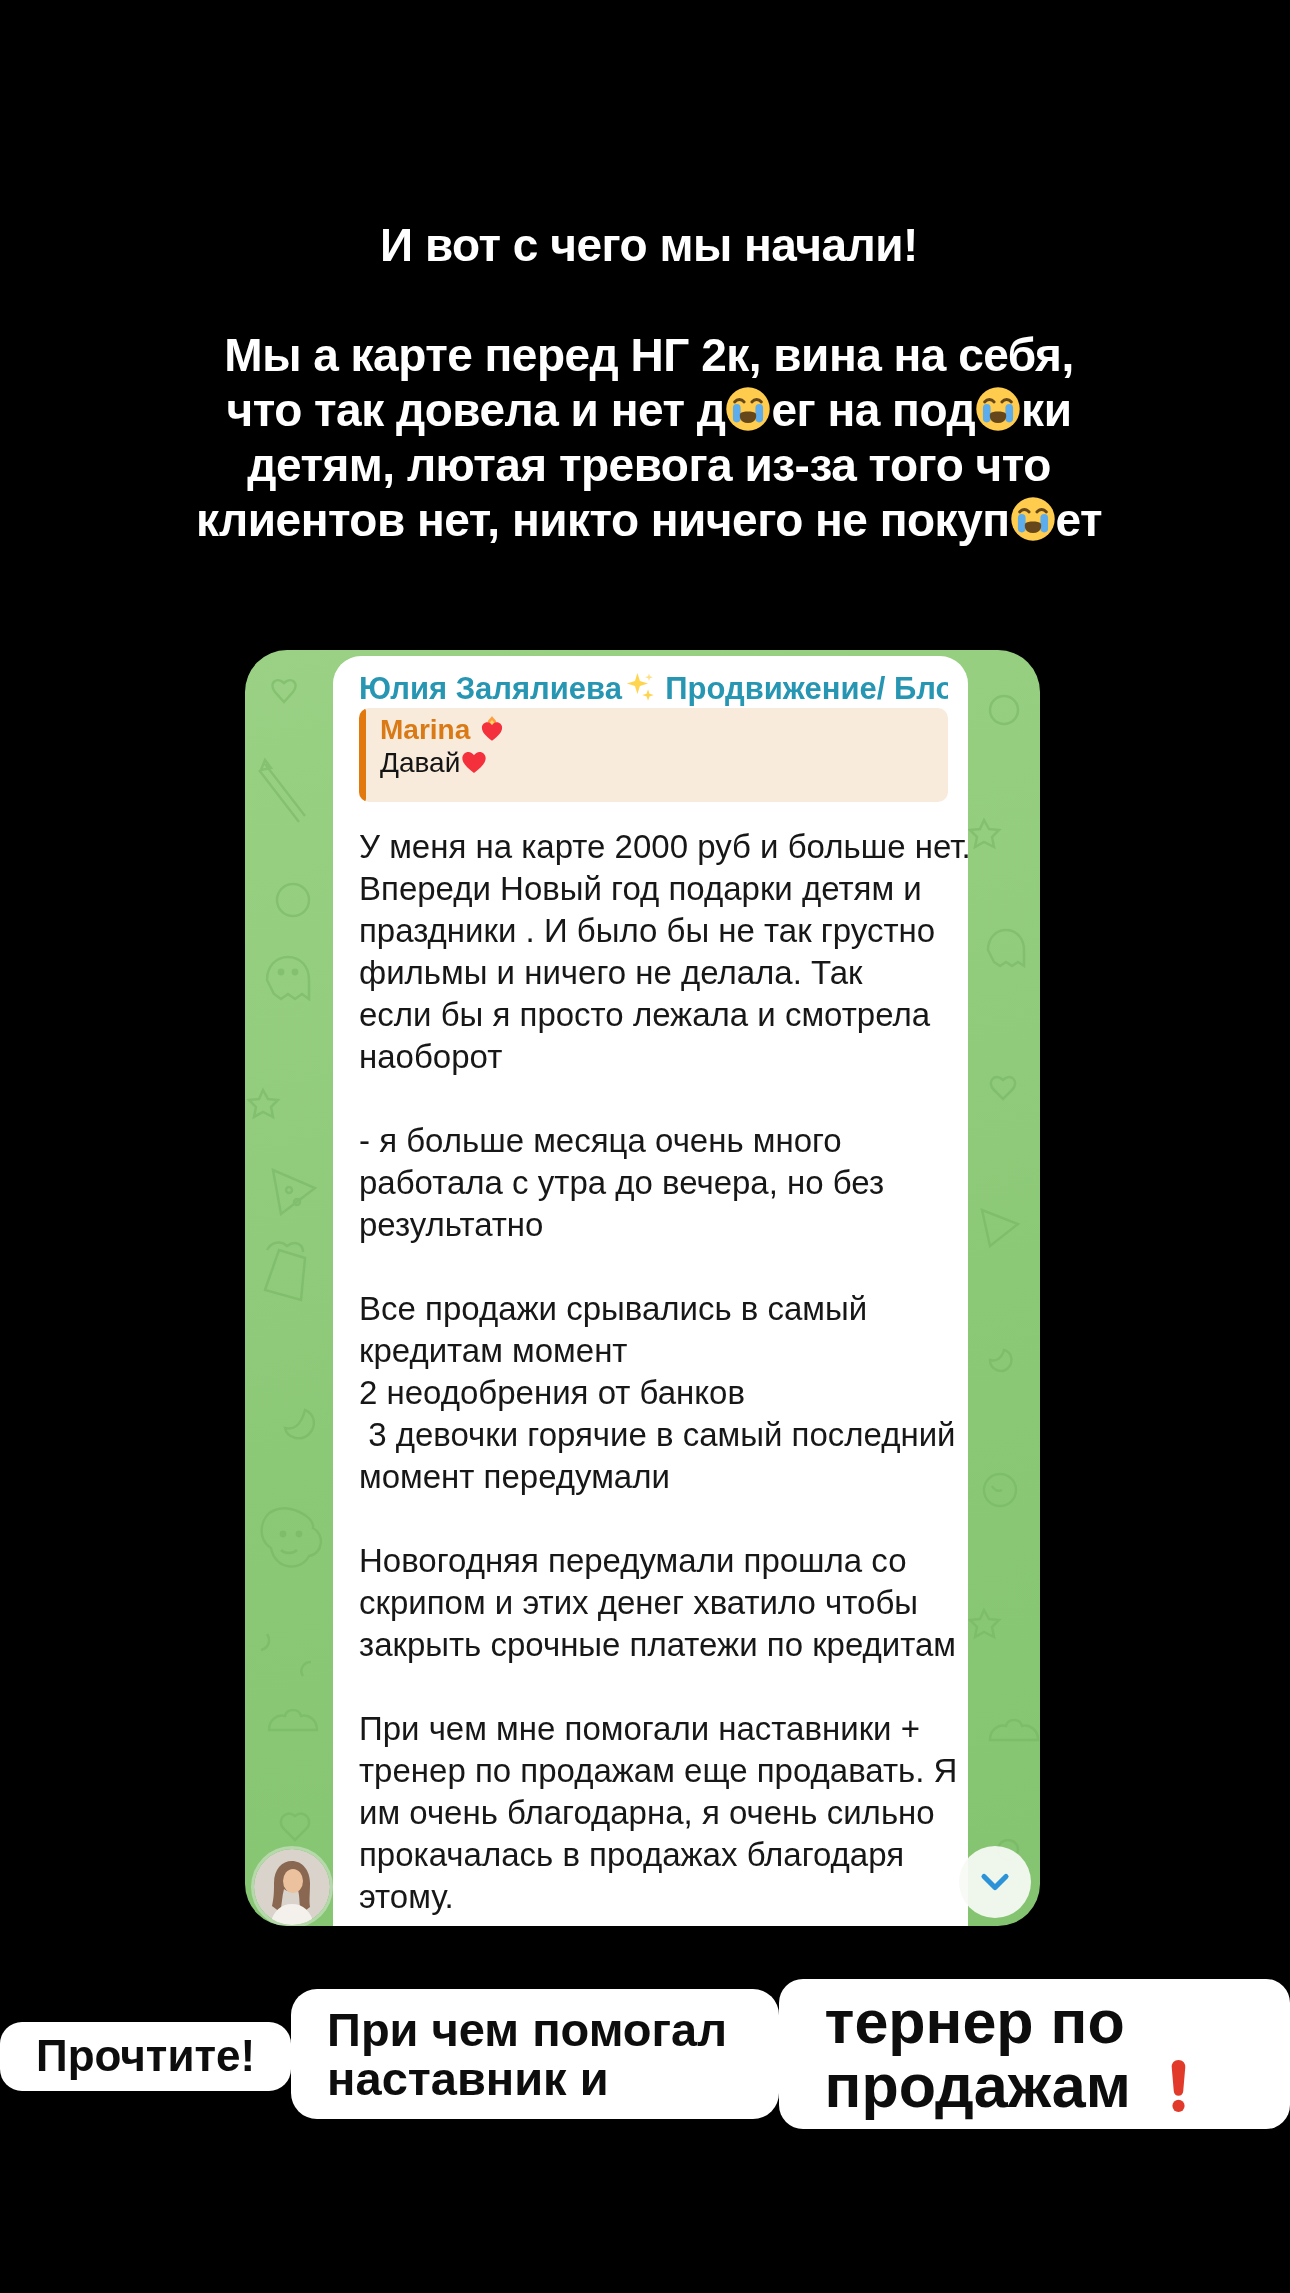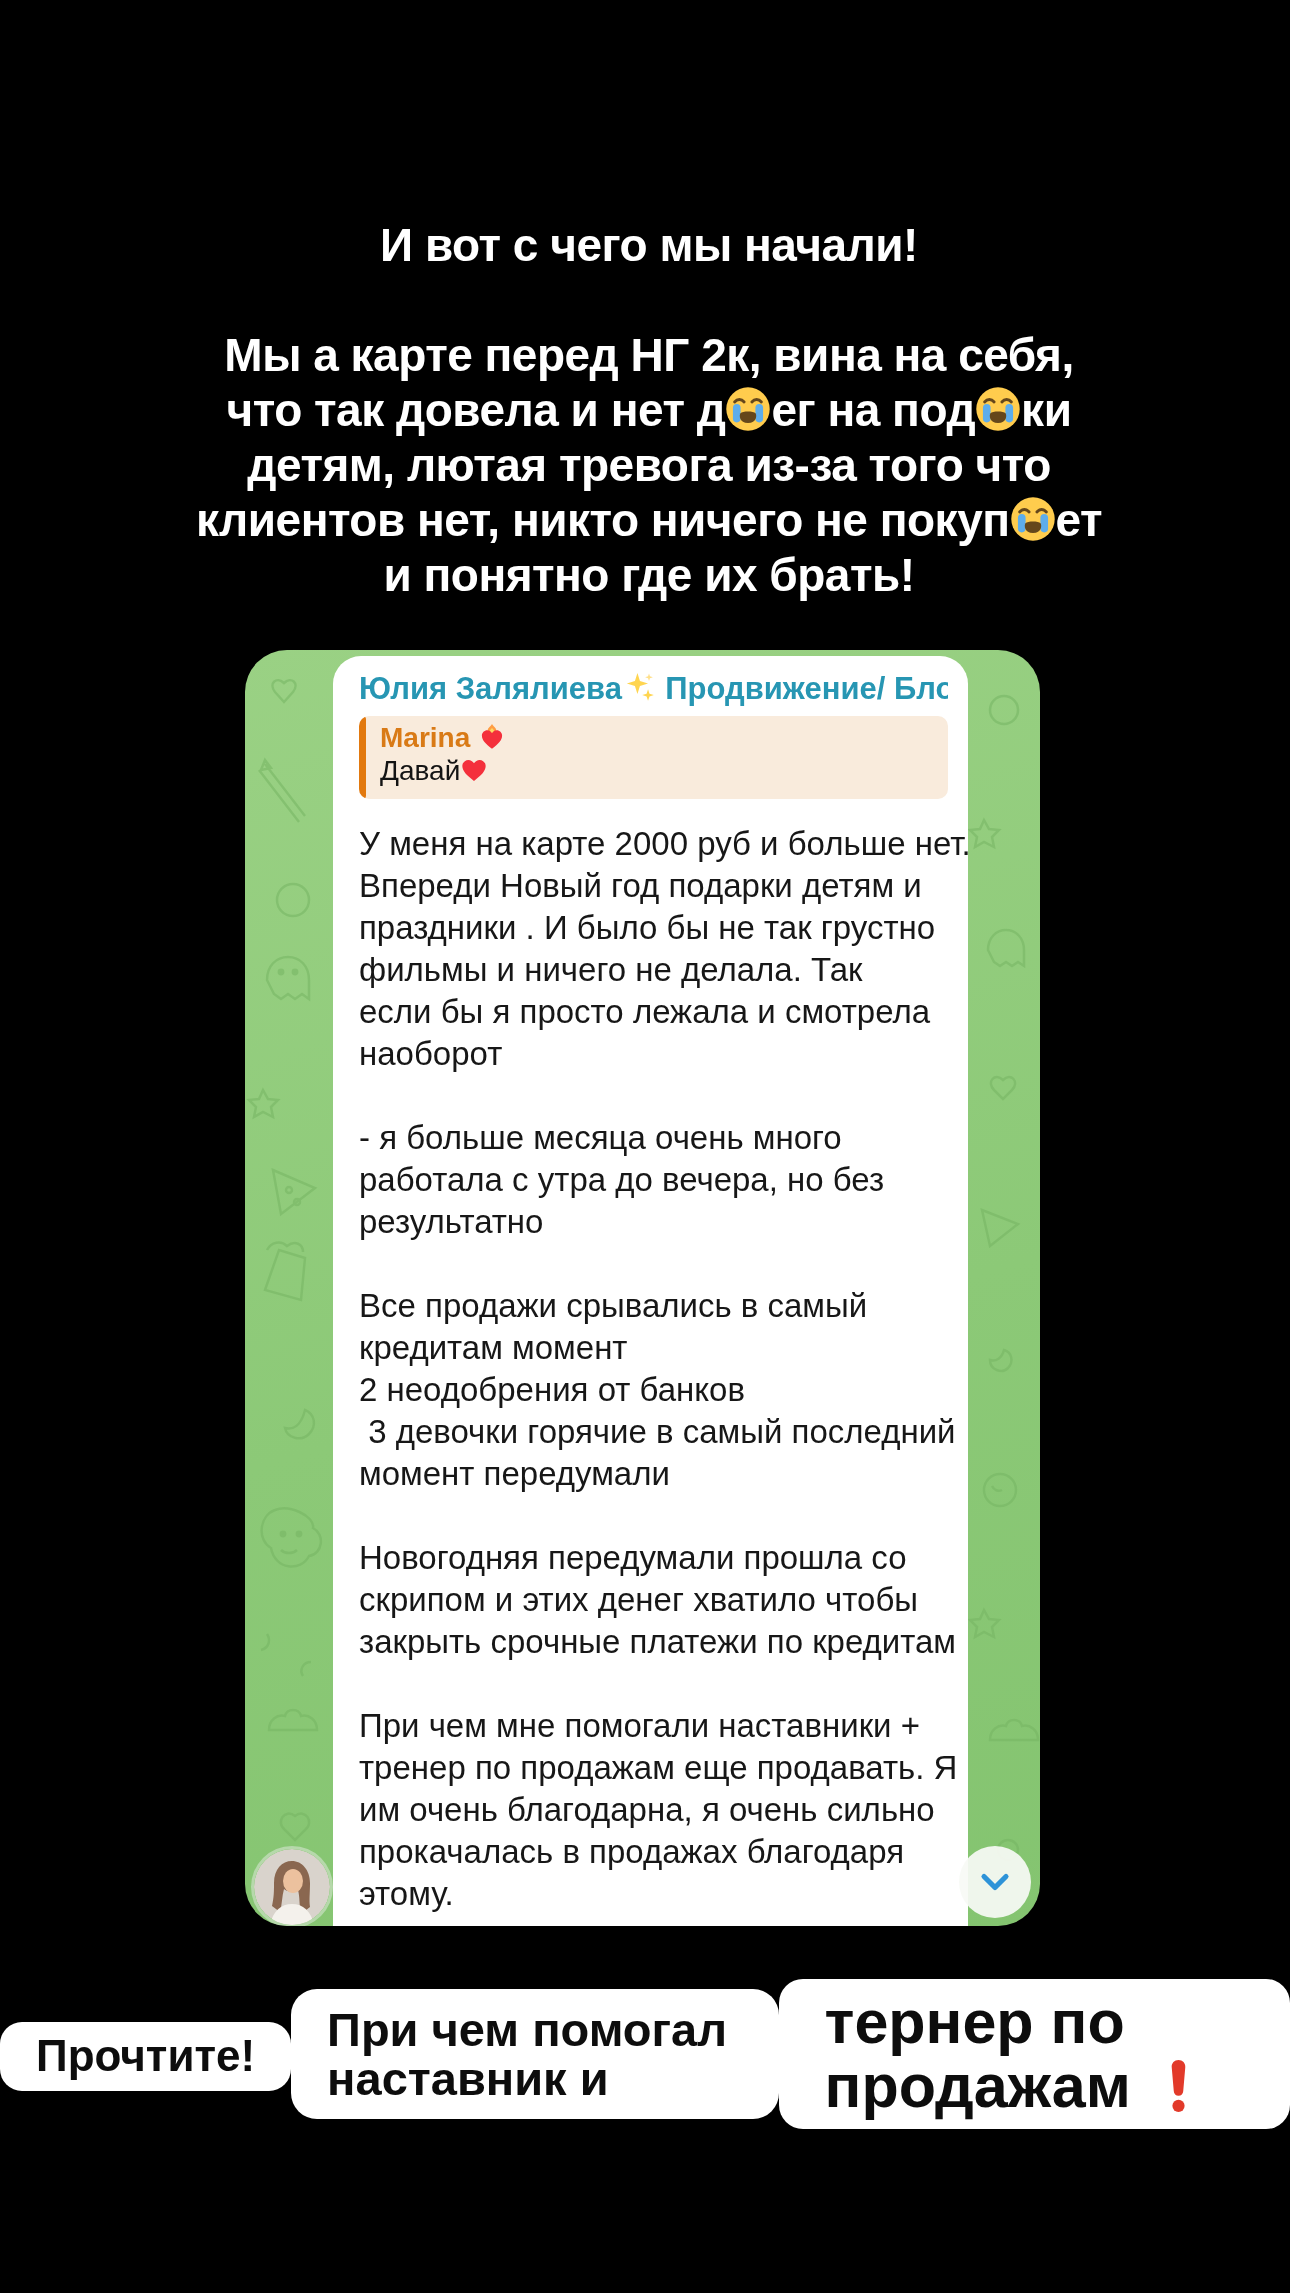--- a/index.html
+++ b/index.html
@@ -19,22 +19,22 @@
   
   .tg-card{position:absolute;left:245px;top:650px;width:795px;height:1276px;border-radius:42px;
            overflow:hidden;background:linear-gradient(165deg,#9ad184 0%,#8cc977 55%,#84c470 100%);}
   .doodles{position:absolute;top:0;bottom:0;opacity:.55;}
   .doodles.left{left:0;width:92px;}
   .doodles.right{right:0;width:76px;}
 
   .bubble{position:absolute;left:88px;right:72px;top:6px;bottom:0;background:#fff;
           border-radius:28px 28px 0 0;padding:14px 20px 0 26px;box-sizing:border-box;}
   .tg-header{font-size:31px;font-weight:700;color:#2796b3;line-height:38px;white-space:nowrap;overflow:hidden;}
-  .quote{position:relative;margin-top:8px;background:#f9ebdc;border-radius:10px;
-         padding:5px 14px 12px 21px;overflow:hidden;}
+  .quote{position:relative;background:#f9ebdc;border-radius:10px;
+         padding:5px 14px 23px 21px;overflow:hidden;}
   .quote-bar{position:absolute;left:0;top:0;bottom:0;width:7px;background:#e2790f;border-radius:4px;}
   .quote-name{font-size:28px;font-weight:700;color:#d97a16;line-height:33px;}
   .quote-text{font-size:28px;color:#141414;line-height:33px;}
   .msg{margin-top:24px;font-size:33px;line-height:42px;color:#171717;}
   .msg-para{margin:0 0 42px 0;}
   .msg-line{white-space:pre;}
 
   .avatar{position:absolute;left:9px;top:1199px;width:76px;height:76px;border-radius:50%;
           overflow:hidden;box-shadow:0 0 0 3px rgba(240,240,240,.45);}
   .avatar svg{width:100%;height:100%;display:block;}
@@ -77,21 +77,20 @@
             </svg></span>ки</div>
         <div class="headline-line">детям, лютая тревога из-за того что</div>
         <div class="headline-line">клиентов нет, никто ничего не покуп<span class="emj"><svg viewBox="0 0 36 36">
               <circle cx="18" cy="18" r="17" fill="#FFCC4D"></circle>
               <path d="M7.5 12.5c2.2-2.6 5.3-2.6 7.5 0" stroke="#65471B" stroke-width="2.2" fill="none" stroke-linecap="round"></path>
               <path d="M21 12.5c2.2-2.6 5.3-2.6 7.5 0" stroke="#65471B" stroke-width="2.2" fill="none" stroke-linecap="round"></path>
               <rect x="6.2" y="14" width="6" height="14.5" rx="3" fill="#5DADEC"></rect>
               <rect x="23.8" y="14" width="6" height="14.5" rx="3" fill="#5DADEC"></rect>
               <path d="M12 21.5c1.8-2 10.2-2 12 0 1 1.3.8 7.5-6 7.5s-7-6.2-6-7.5z" fill="#65471B"></path>
             </svg></span>ет</div>
-        <div class="headline-line">и понятно где их брать!</div>
       </div>
   </div>
 
   <div class="tg-card">
 
     <svg class="doodles left" viewBox="0 0 92 1276" xmlns="http://www.w3.org/2000/svg" stroke="#76b563" fill="none" stroke-width="2.5">
       <path d="M30 42c-7-9 2-16 9-9 7-7 16 0 9 9l-9 10z"></path>
       <path d="M14 120l40 52m-34-58l40 52m-44-46l4-10 6 8z"></path>
       <circle cx="48" cy="250" r="16"></circle>
       <path d="M22 330c0-14 9-23 21-23s21 9 21 23v19l-7-5-7 5-7-5-7 5-7-5z"></path>

